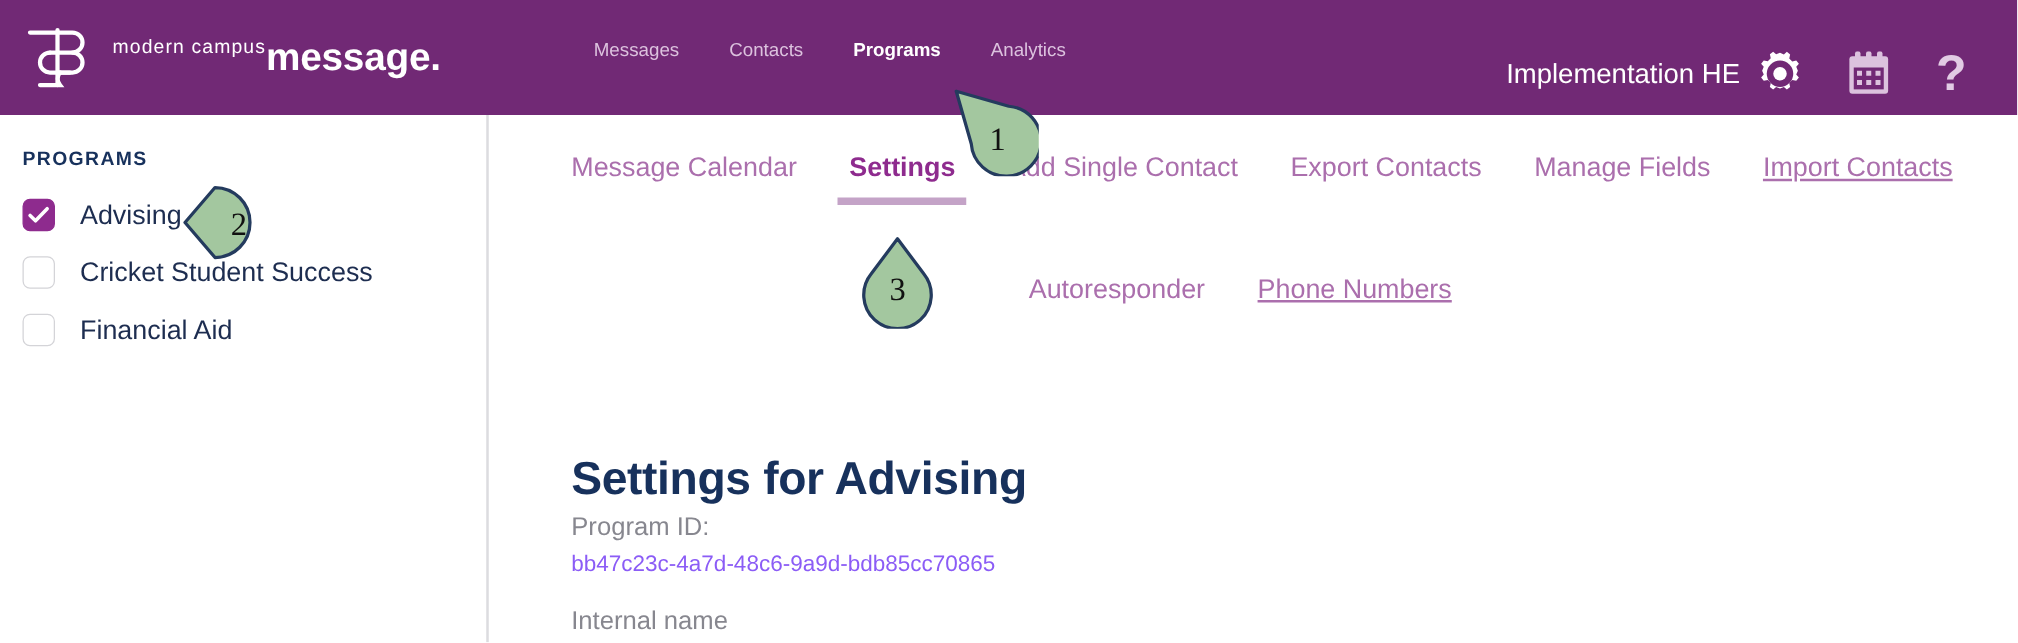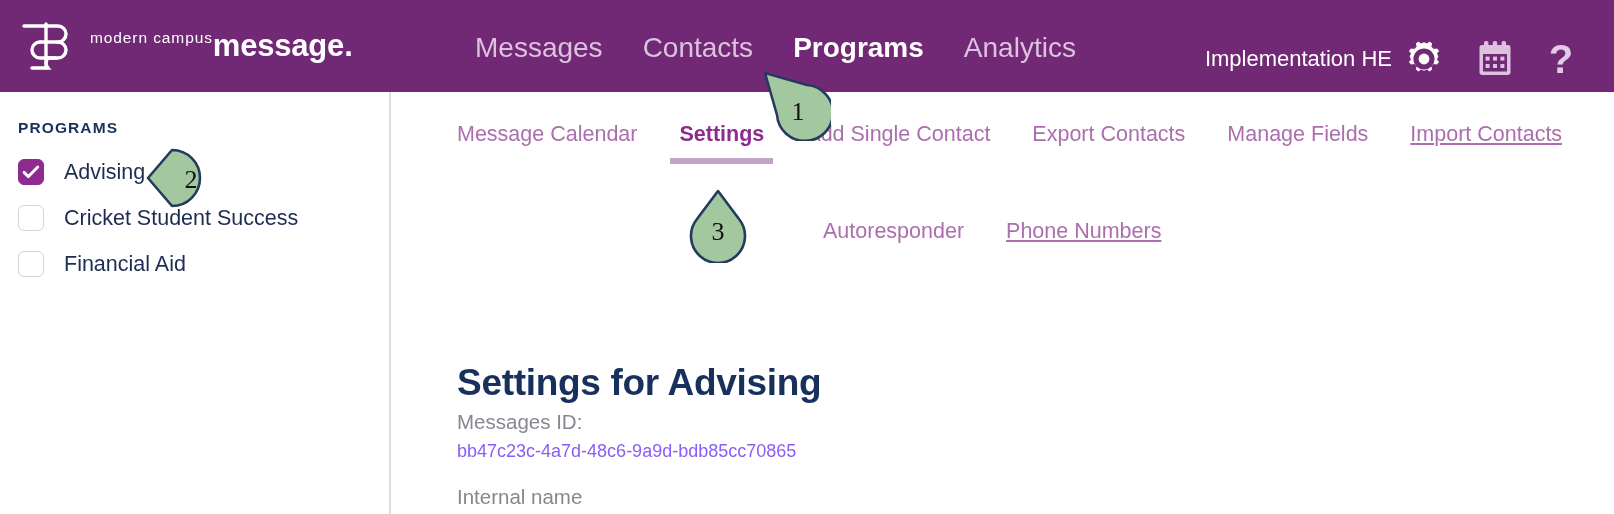--- a/index.html
+++ b/index.html
@@ -61,21 +61,21 @@
     height: 92px;
     display: flex;
     align-items: flex-start;
   }
   .mainnav-item {
     position: relative;
     padding: 32px 20px 0 20px;
     height: 116px;
     box-sizing: border-box;
     color: #dcc2de;
-    font-size: 28px;
+    font-size: 15px;
     cursor: pointer;
     white-space: nowrap;
   }
   .mainnav-item.active {
     color: #ffffff;
     font-weight: bold;
   }
   .mainnav-item.active::after {
     content: "";
     position: absolute;
@@ -375,21 +375,21 @@
     </div>
 
     <div class="subtabs-row2">
       <div class="subtab">Autoresponder</div>
       <div class="subtab">Phone Numbers</div>
     </div>
 
     <h1 class="page-title">Settings for Advising</h1>
 
     <div class="field-block">
-      <div class="field-label">Messages ID:</div>
+      <div class="field-label">Program ID:</div>
       <div class="field-value">bb47c23c-4a7d-48c6-9a9d-bdb85cc70865</div>
     </div>
 
     <div class="field-block-2">
       <div class="field-label">Internal name</div>
     </div>
 
   </main>
 
   <div class="marker" id="marker-1">

